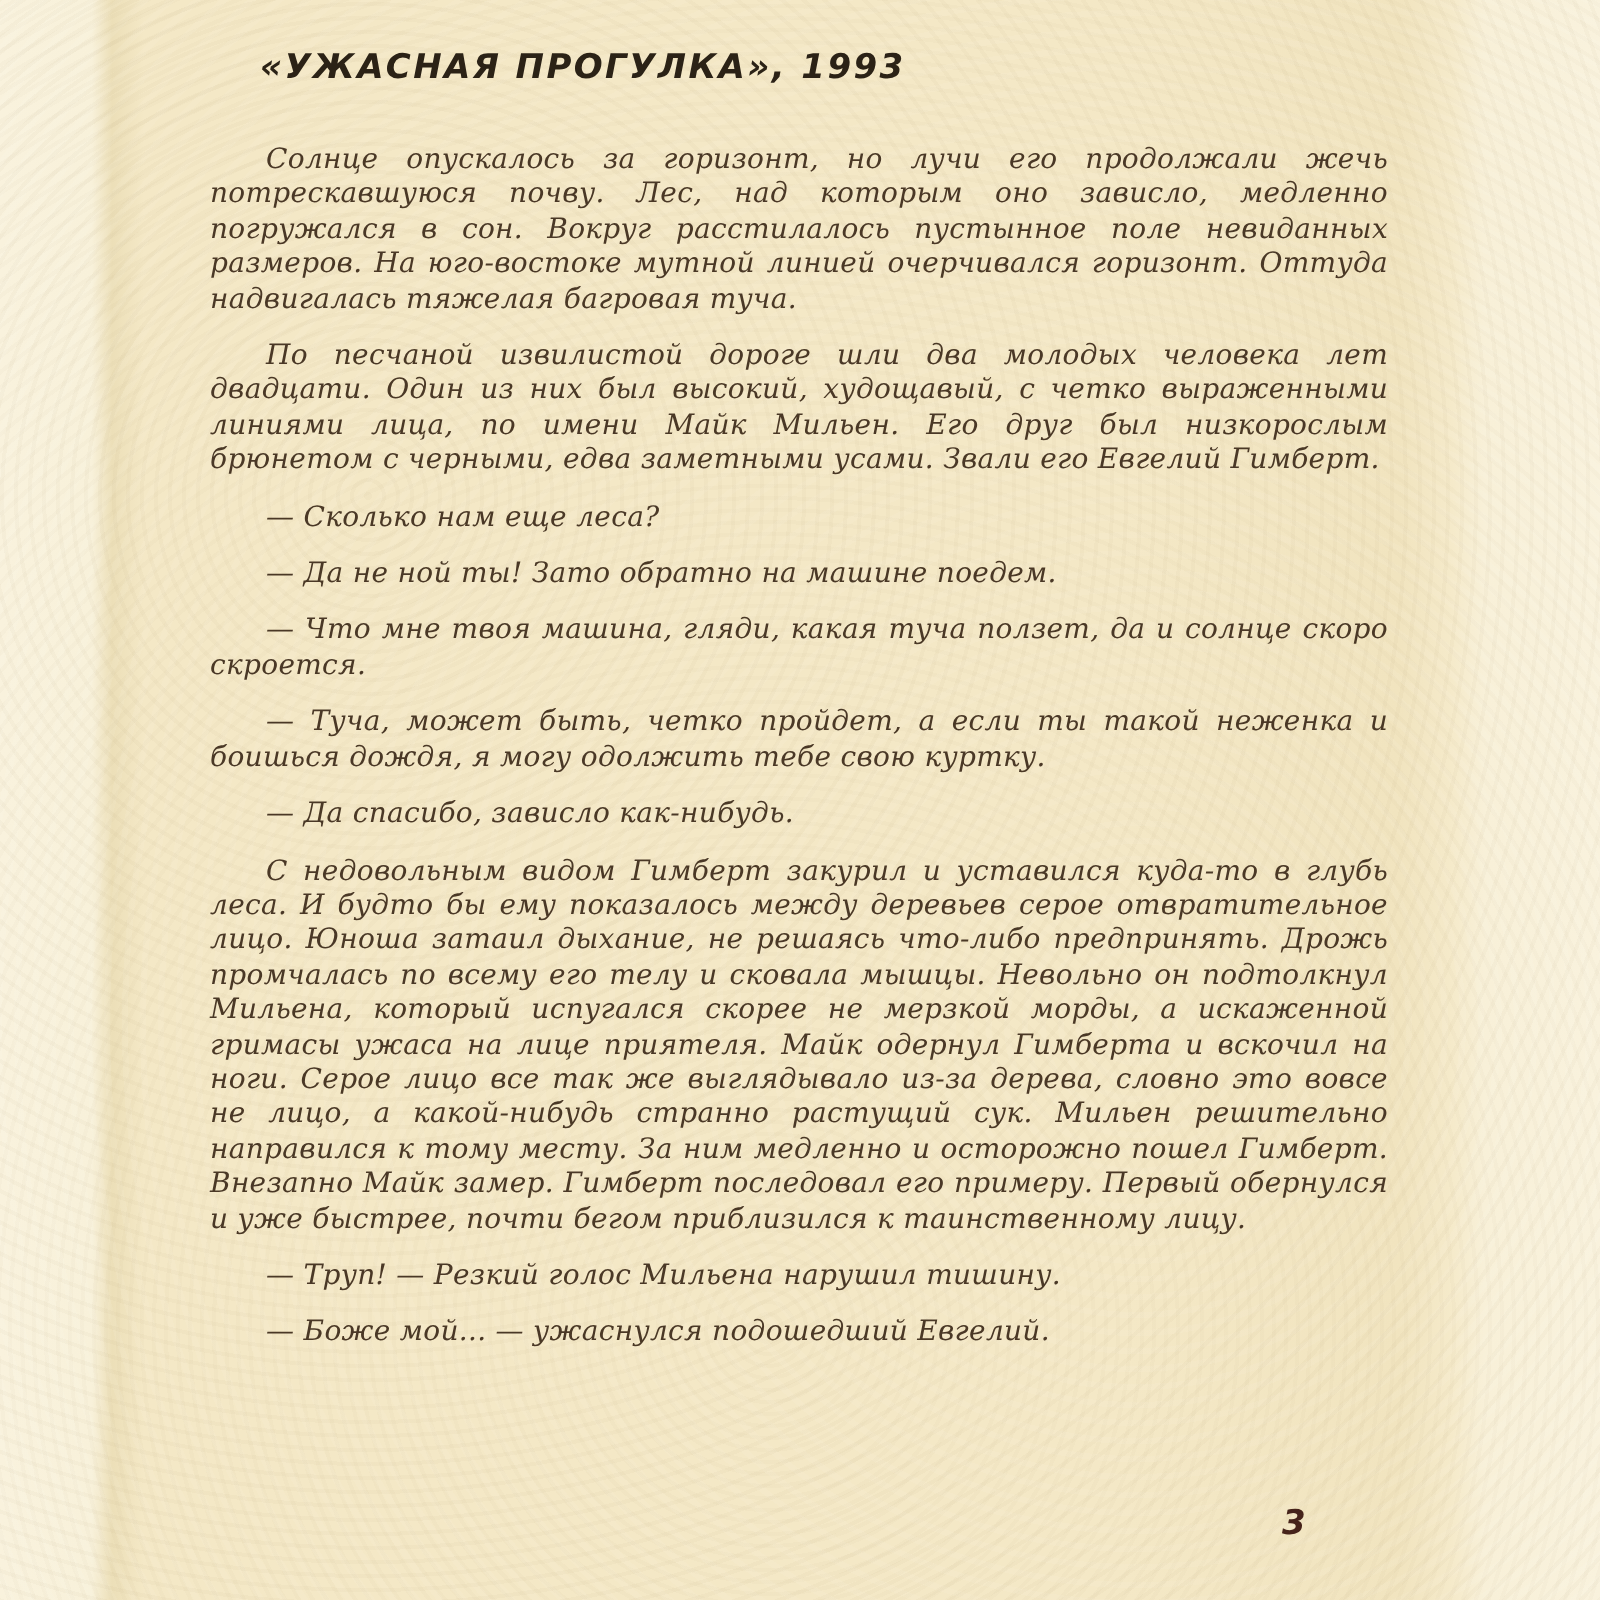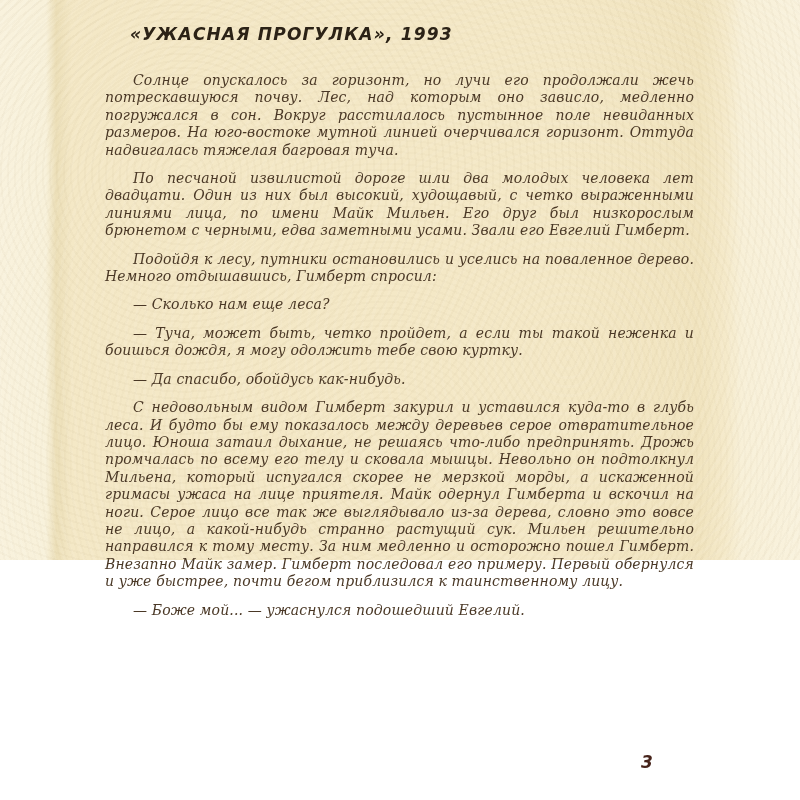--- a/index.html
+++ b/index.html
@@ -5,21 +5,21 @@
   html, body {
     margin: 0;
     padding: 0;
     width: 800px;
     height: 800px;
     overflow: hidden;
   }
   .paper {
     position: relative;
     width: 800px;
-    height: 560px;
+    height: 800px;
     background-color: #f4e8c6;
     
     background-image:
       repeating-radial-gradient(circle at 23% 31%, rgba(140,115,70,0.035) 0 2px, rgba(255,255,255,0.0) 2px 7px),
       repeating-radial-gradient(circle at 71% 64%, rgba(255,255,255,0.06) 0 3px, rgba(255,255,255,0.0) 3px 9px),
       repeating-radial-gradient(circle at 48% 83%, rgba(120,95,55,0.025) 0 2px, rgba(255,255,255,0.0) 2px 6px),
       linear-gradient(90deg,
         #f9f2dd 0px, #f8f1da 46px, #ecdfb8 56px, #f4e8c6 72px,
         #f4e8c6 560px, #f1e4bf 700px, #f5eaca 726px, #f8f0d8 742px, #f9f2dd 800px);
     font-family: "DejaVu Serif", serif;
@@ -67,33 +67,35 @@
 
 <div class="paper">
   <div class="page-title">«УЖАСНАЯ ПРОГУЛКА», 1993</div>
 
   <div class="text-block">
 
       <p class="para">Солнце опускалось за горизонт, но лучи его продолжали жечь потрескавшуюся почву. Лес, над которым оно зависло, медленно погружался в сон. Вокруг расстилалось пустынное поле невиданных размеров. На юго-востоке мутной линией очерчивался горизонт. Оттуда надвигалась тяжелая багровая туча.</p>
 
       <p class="para">По песчаной извилистой дороге шли два молодых человека лет двадцати. Один из них был высокий, худощавый, с четко выраженными линиями лица, по имени Майк Мильен. Его друг был низкорослым брюнетом с черными, едва заметными усами. Звали его Евгелий Гимберт.</p>
 
-      <p class="para">Подойдя к лесу, путники остановились и уселись на поваленное дерево. Немного отдышавшись, Гимберт спросил:</p>
 
       <p class="para">— Сколько нам еще леса?</p>
 
 
 
+      <p class="para">— Да не ной ты! Зато обратно на машине поедем.</p>
 
+      <p class="para">— Что мне твоя машина, гляди, какая туча ползет, да и солнце скоро скроется.</p>
 
       <p class="para">— Туча, может быть, четко пройдет, а если ты такой неженка и боишься дождя, я могу одолжить тебе свою куртку.</p>
 
-      <p class="para">— Да спасибо, обойдусь как-нибудь.</p>
+      <p class="para">— Да спасибо, зависло как-нибудь.</p>
 
       <p class="para">С недовольным видом Гимберт закурил и уставился куда-то в глубь леса. И будто бы ему показалось между деревьев серое отвратительное лицо. Юноша затаил дыхание, не решаясь что-либо предпринять. Дрожь промчалась по всему его телу и сковала мышцы. Невольно он подтолкнул Мильена, который испугался скорее не мерзкой морды, а искаженной гримасы ужаса на лице приятеля. Майк одернул Гимберта и вскочил на ноги. Серое лицо все так же выглядывало из-за дерева, словно это вовсе не лицо, а какой-нибудь странно растущий сук. Мильен решительно направился к тому месту. За ним медленно и осторожно пошел Гимберт. Внезапно Майк замер. Гимберт последовал его примеру. Первый обернулся и уже быстрее, почти бегом приблизился к таинственному лицу.</p>
 
+      <p class="para">— Труп! — Резкий голос Мильена нарушил тишину.</p>
 
       <p class="para">— Боже мой... — ужаснулся подошедший Евгелий.</p>
 
     </div>
 
   <div class="page-number">3</div>
 </div>
 
 </body></html>

